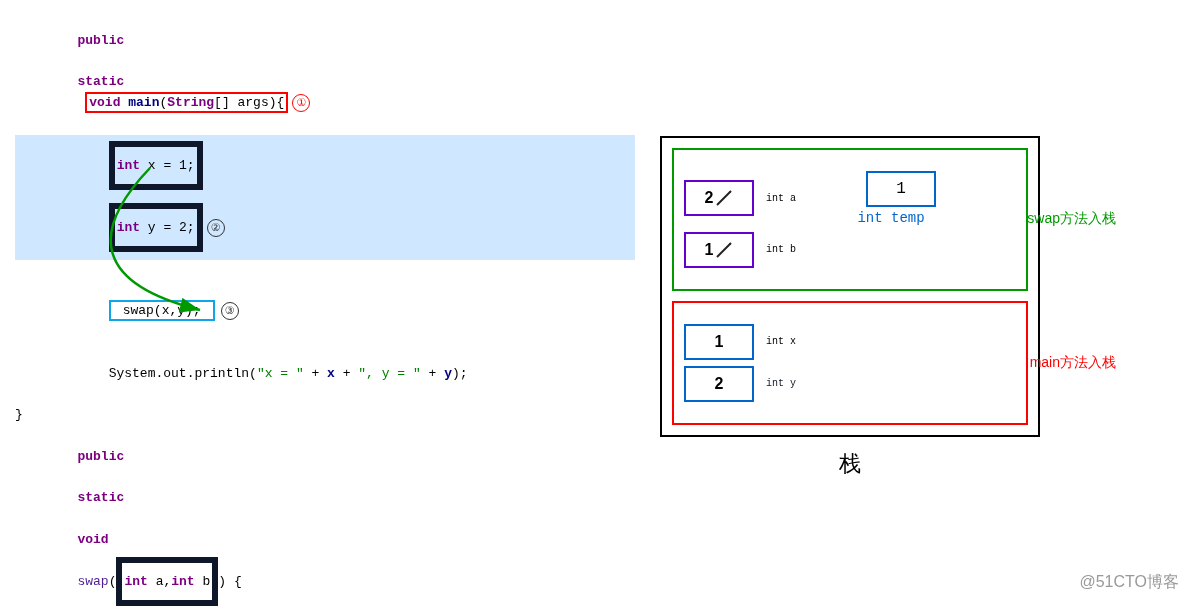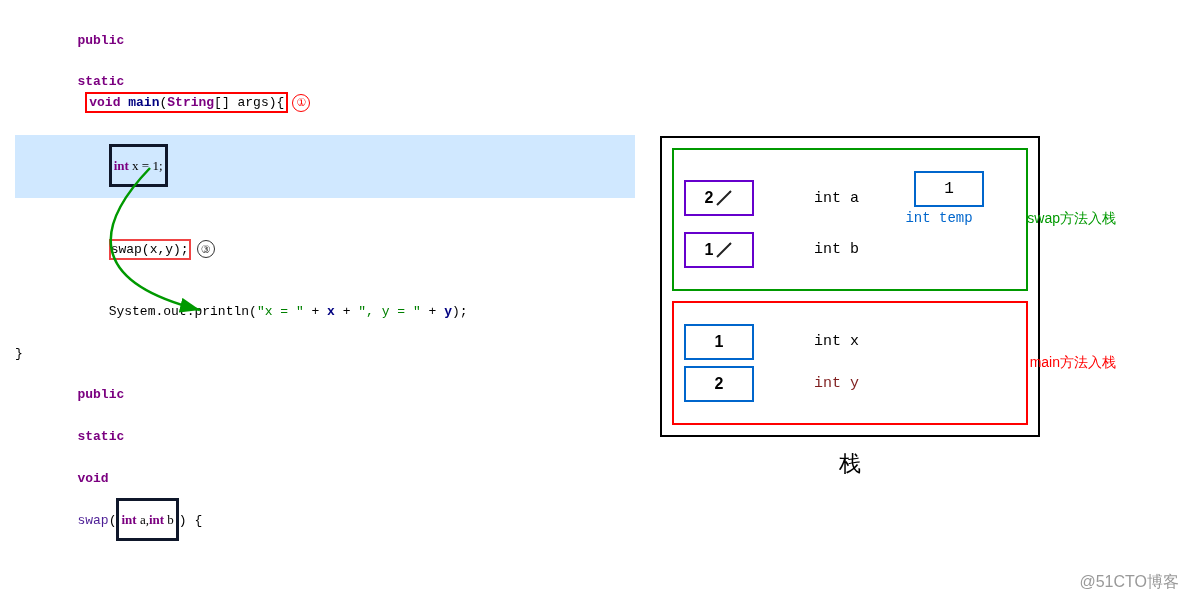--- a/index.html
+++ b/index.html
@@ -44,29 +44,28 @@
 
     .str-green { color: #008000; }
     .var-name { color: #000080; font-weight: bold; }
 
     .highlight-red {
       border: 2px solid red;
       display: inline;
       padding: 1px 2px;
     }
     .highlight-blue {
-      border: 3px solid #0f172a;
+      border: 6px solid #0f172a;
       display: inline;
       padding: 11px 2px;
-      font-family: Liberation Serif, serif;
     }
     .highlight-green {
-      border: 2px solid #ef4444;
+      border: 2px solid #0ea5e9;
       display: inline;
-      padding: 1px 0;
+      padding: 1px 12px;
     }
 
     .circle-num {
       display: inline-flex;
       align-items: center;
       justify-content: center;
       width: 18px;
       height: 18px;
       border: 1.5px solid red;
       border-radius: 50%;
@@ -157,25 +156,24 @@
       align-items: center;
       justify-content: center;
       font-size: 16px;
       font-family: Arial, sans-serif;
       font-weight: bold;
       margin-right: 12px;
       background: #fff;
     }
 
     .var-label {
-      font-size: 15px;
+      font-size: 10px;
       font-family: 'Courier New', monospace;
       color: #000;
       min-width: 60px;
-      margin-left: 48px;
     }
 
     .temp-box {
       border: 2px solid #0066cc;
       width: 70px;
       height: 36px;
       margin-left: 20px;
       background: #fff;
     }
 
@@ -240,20 +238,23 @@
         <span class="kw-public">public</span>
         <span> </span>
         <span class="kw-static">static</span>
         <span> </span><span class="highlight-red"><span class="kw-void">void</span> <span style="color:#000080;font-weight:bold">main</span>(<span class="kw-int" style="color:#7b0080;font-weight:bold">String</span>[] args){</span><span class="circle-num">①</span>
       </div>
 
       <div class="code-line" style="background-color:#d0e8ff; display:block;">
         <span>    </span><span class="highlight-blue"><span class="kw-int">int</span> x = 1;</span>
       </div>
 
+      <div class="code-line" style="background-color:#d0e8ff; display:block;">
+        <span>    </span><span class="highlight-blue"><span class="kw-int">int</span> y = 2;</span><span class="circle-num-black">②</span>
+      </div>
 
       <div class="code-line">&nbsp;</div>
 
       <div class="code-line">
         <span>    </span><span class="highlight-green">swap(x,y);</span><span class="circle-num-black" style="margin-left:6px;">③</span>
       </div>
 
       <div class="code-line">
         <span>    </span><span style="color:#000">System.out.println(<span class="str-green">"x = "</span> + <span class="var-name">x</span> + <span class="str-green">", y = "</span> + <span class="var-name">y</span>);</span>
       </div>
@@ -328,21 +329,21 @@
           <div class="var-box">
             <span>1</span>
           </div>
           <span class="var-label">int x</span>
         </div>
 
         <div class="stack-row">
           <div class="var-box">
             <span>2</span>
           </div>
-          <span class="var-label" style="color:#7f1d1d;">int y</span>
+          <span class="var-label" style="color:#0f172a;">int y</span>
         </div>
 
         <div class="stack-label-right-red">main方法入栈</div>
       </div>
 
     </div>
 
     <div class="stack-title">栈</div>
   </div>
 </div>

